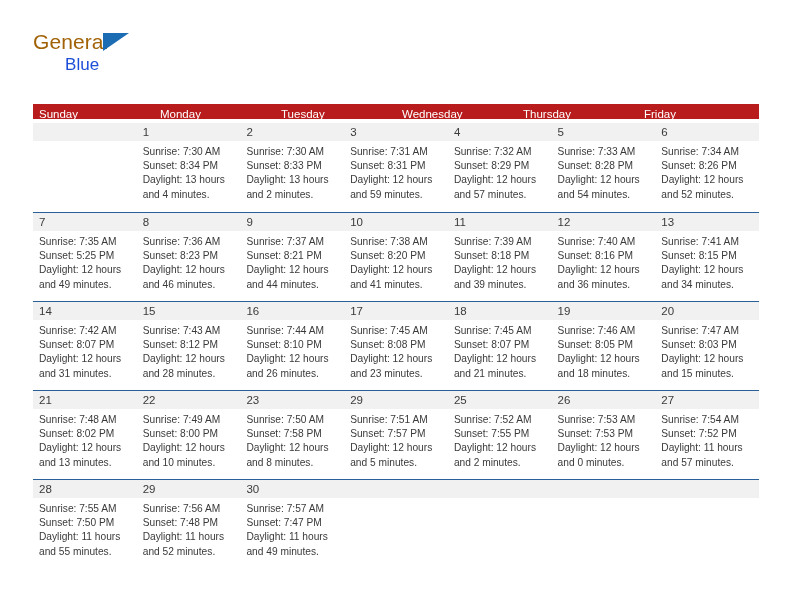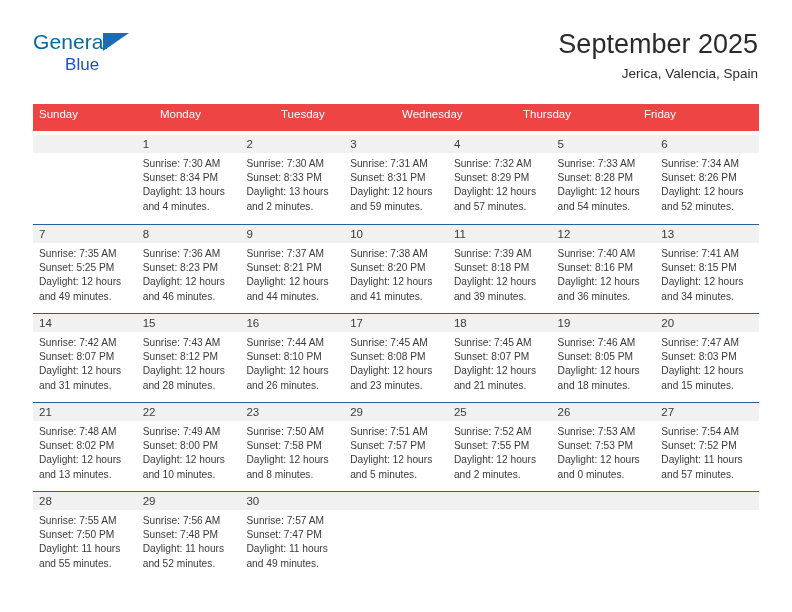--- a/index.html
+++ b/index.html
@@ -33,21 +33,21 @@
     position: absolute;
     left: 0;
     top: 2px;
     width: 180px;
     height: 56px;
   }
   .logo-row1 {
     position: relative;
     font-size: 21px;
     line-height: 23px;
-    color: #0369a1;
+    color: #a16207;
     letter-spacing: 0.1px;
     white-space: nowrap;
   }
   .logo-tri {
     position: absolute;
     left: 70px;
     top: 3px;
     width: 0;
     height: 0;
     border-left: 26px solid #1b6cb3;
@@ -86,22 +86,22 @@
 
   
   .calendar {
     position: absolute;
     left: 33px;
     top: 104px;
     width: 726px;
   }
   .weekday-row {
     display: flex;
-    background: #ef4444;
-    height: 27px;
+    background: #b91c1c;
+    height: 15px;
   }
   .weekday {
     flex: 1 1 0;
     color: #ffffff;
     font-size: 11.5px;
     line-height: 21px;
     padding-left: 6px;
     box-sizing: border-box;
     white-space: nowrap;
     overflow: hidden;
@@ -152,24 +152,20 @@
   <div class="topbar">
 
     <div class="logo">
       <div class="logo-row1">
         <span>General</span>
         <span class="logo-tri"></span>
       </div>
       <div class="logo-row2">Blue</div>
     </div>
 
-    <div class="title-block">
-      <h1 class="cal-title">September 2025</h1>
-      <p class="cal-subtitle">Jerica, Valencia, Spain</p>
-    </div>
 
   </div>
 
   <div class="calendar">
     <div class="weekday-row">
         <div class="weekday">Sunday</div>
         <div class="weekday">Monday</div>
         <div class="weekday">Tuesday</div>
         <div class="weekday">Wednesday</div>
         <div class="weekday">Thursday</div>

